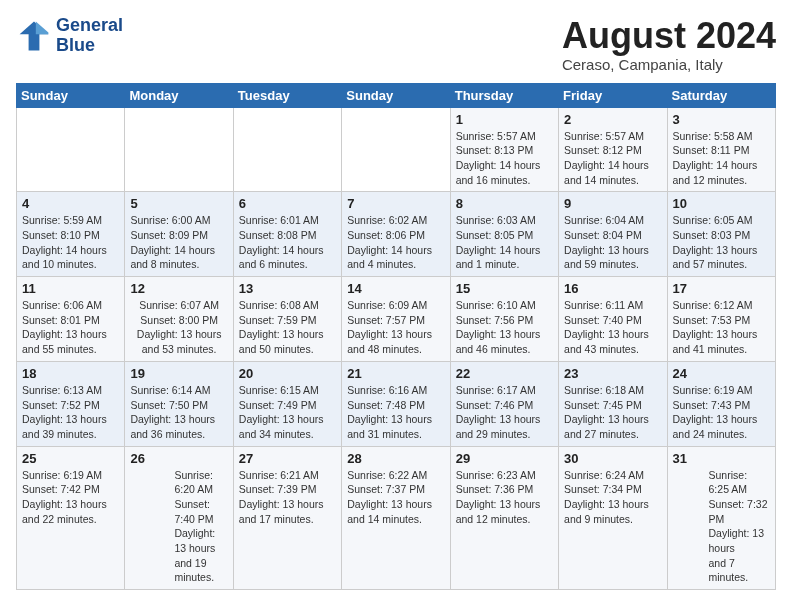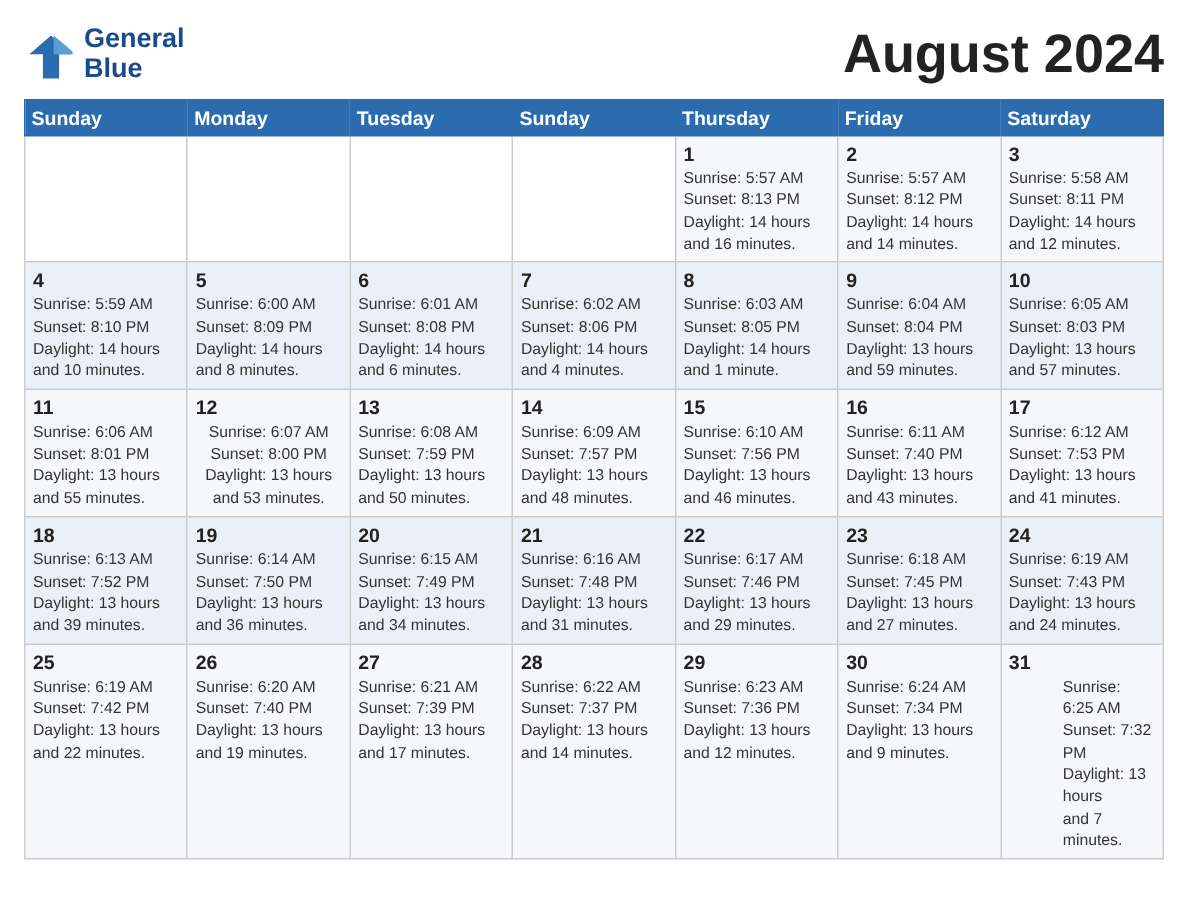--- a/index.html
+++ b/index.html
@@ -11,21 +11,21 @@
       padding: 16px;
     }
     .header {
       display: flex;
       justify-content: space-between;
       align-items: flex-start;
       margin-bottom: 10px;
     }
     .logo {
       display: flex;
-      align-items: flex-end;
+      align-items: center;
       gap: 4px;
     }
     .logo-text {
       font-size: 18px;
       font-weight: bold;
       color: #1a4a8a;
       line-height: 1.1;
     }
     .logo-icon {
       width: 36px;
@@ -96,20 +96,21 @@
       <polygon points="20,4 36,18 26,18 26,36 14,36 14,18 4,18" fill="#2b6cb0"></polygon>
       <polygon points="22,4 36,16 36,18 22,18" fill="#5a9fd4"></polygon>
     </svg>
     <div class="logo-text">
       <div>General</div>
       <div>Blue</div>
     </div>
   </div>
   <div class="title-block">
     <div class="month-title">August 2024</div>
+    <div class="subtitle">Ceraso, Campania, Italy</div>
   </div>
 </div>
 
 <table>
   <thead>
     <tr>
     <th>Sunday</th>
         <th>Monday</th>
         <th>Tuesday</th>
         <th>Sunday</th>
@@ -302,21 +303,21 @@
       <tr>
         <td>
           <span class="day-num">25</span>
           <div class="day-info" style="white-space: pre-line;">Sunrise: 6:19 AM
 Sunset: 7:42 PM
 Daylight: 13 hours
 and 22 minutes.</div>
         </td>
         <td>
           <span class="day-num">26</span>
-          <div class="day-info" style="white-space: pre-line;">Sunrise: 6:20 AM
+          <div class="day-info" style="white-space: pre-line; margin-left: 44px;">Sunrise: 6:20 AM
 Sunset: 7:40 PM
 Daylight: 13 hours
 and 19 minutes.</div>
         </td>
         <td>
           <span class="day-num">27</span>
           <div class="day-info" style="white-space: pre-line;">Sunrise: 6:21 AM
 Sunset: 7:39 PM
 Daylight: 13 hours
 and 17 minutes.</div>

